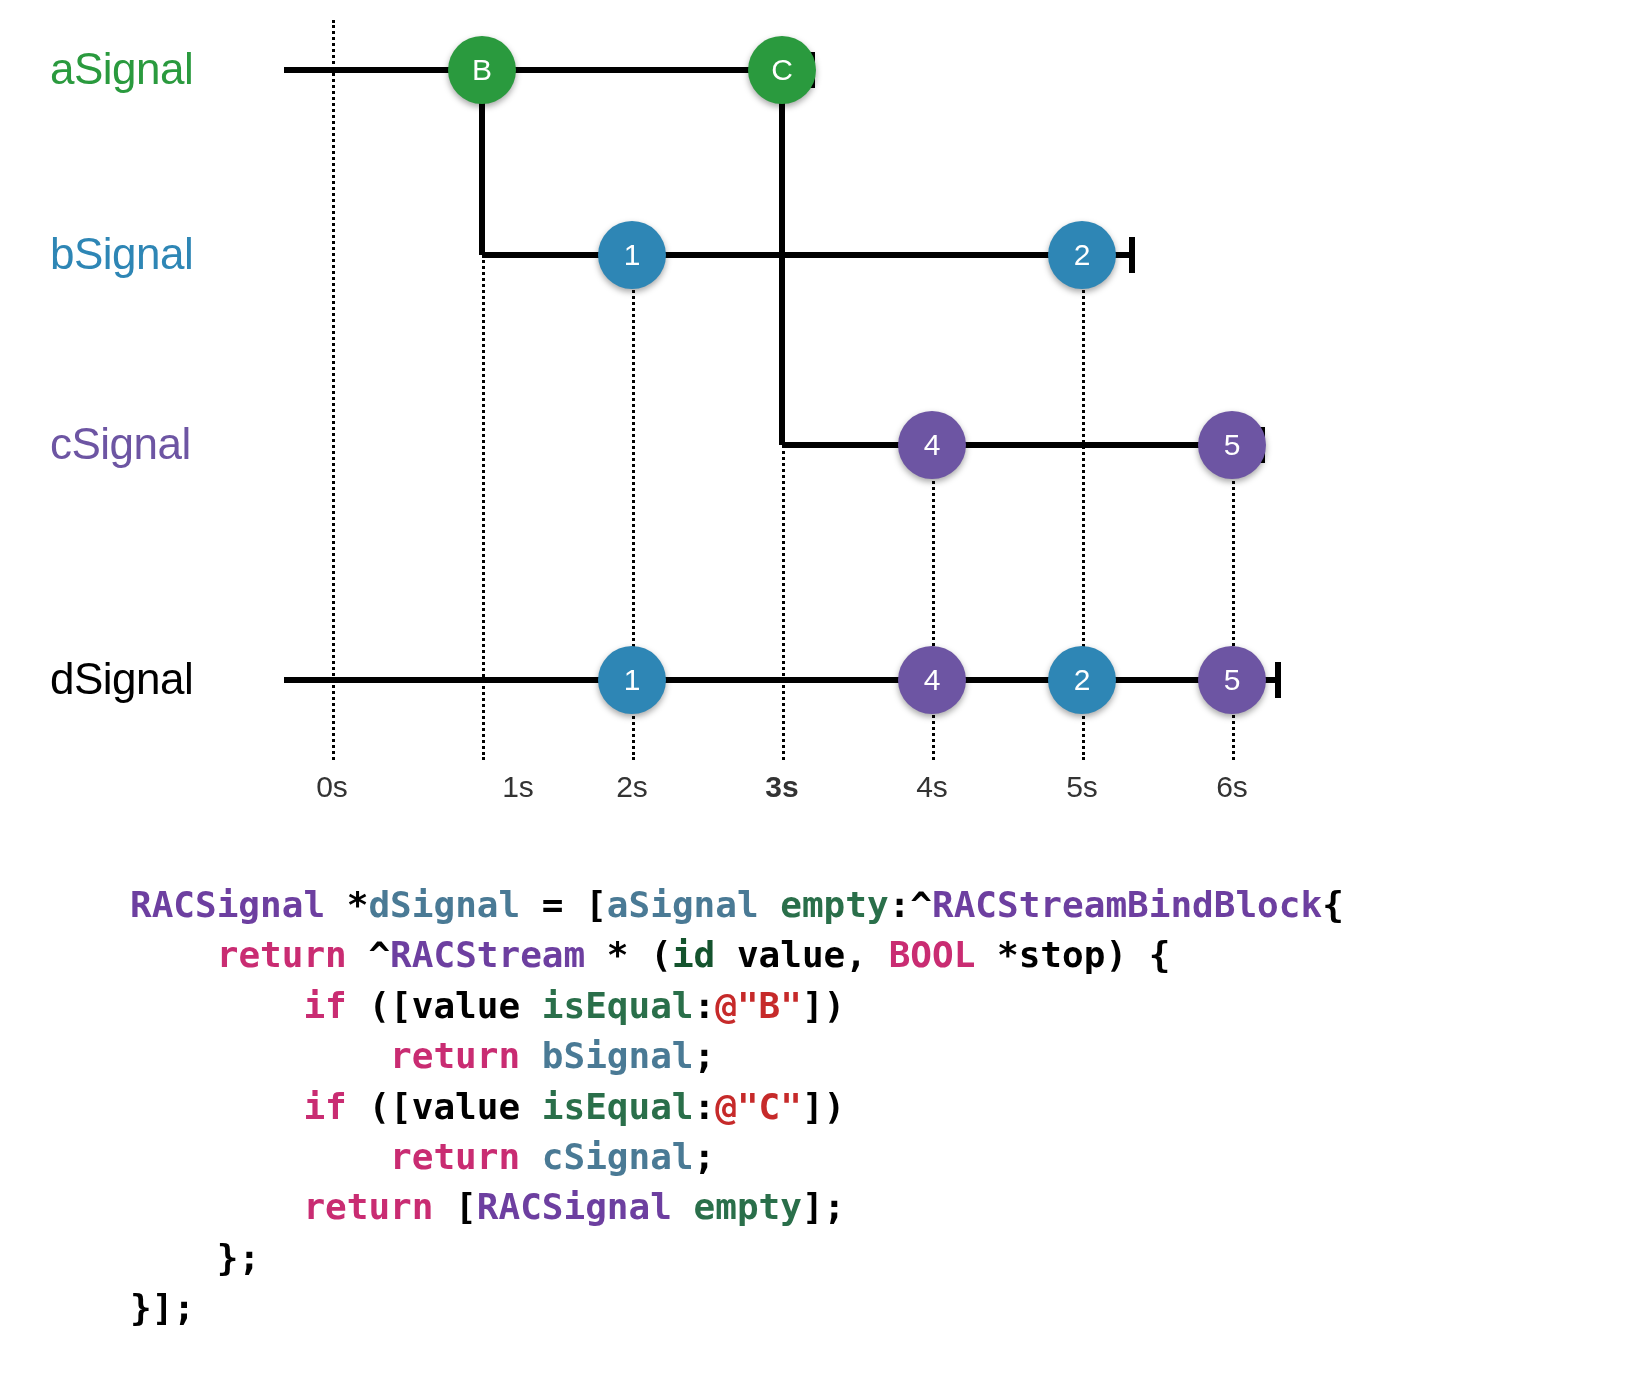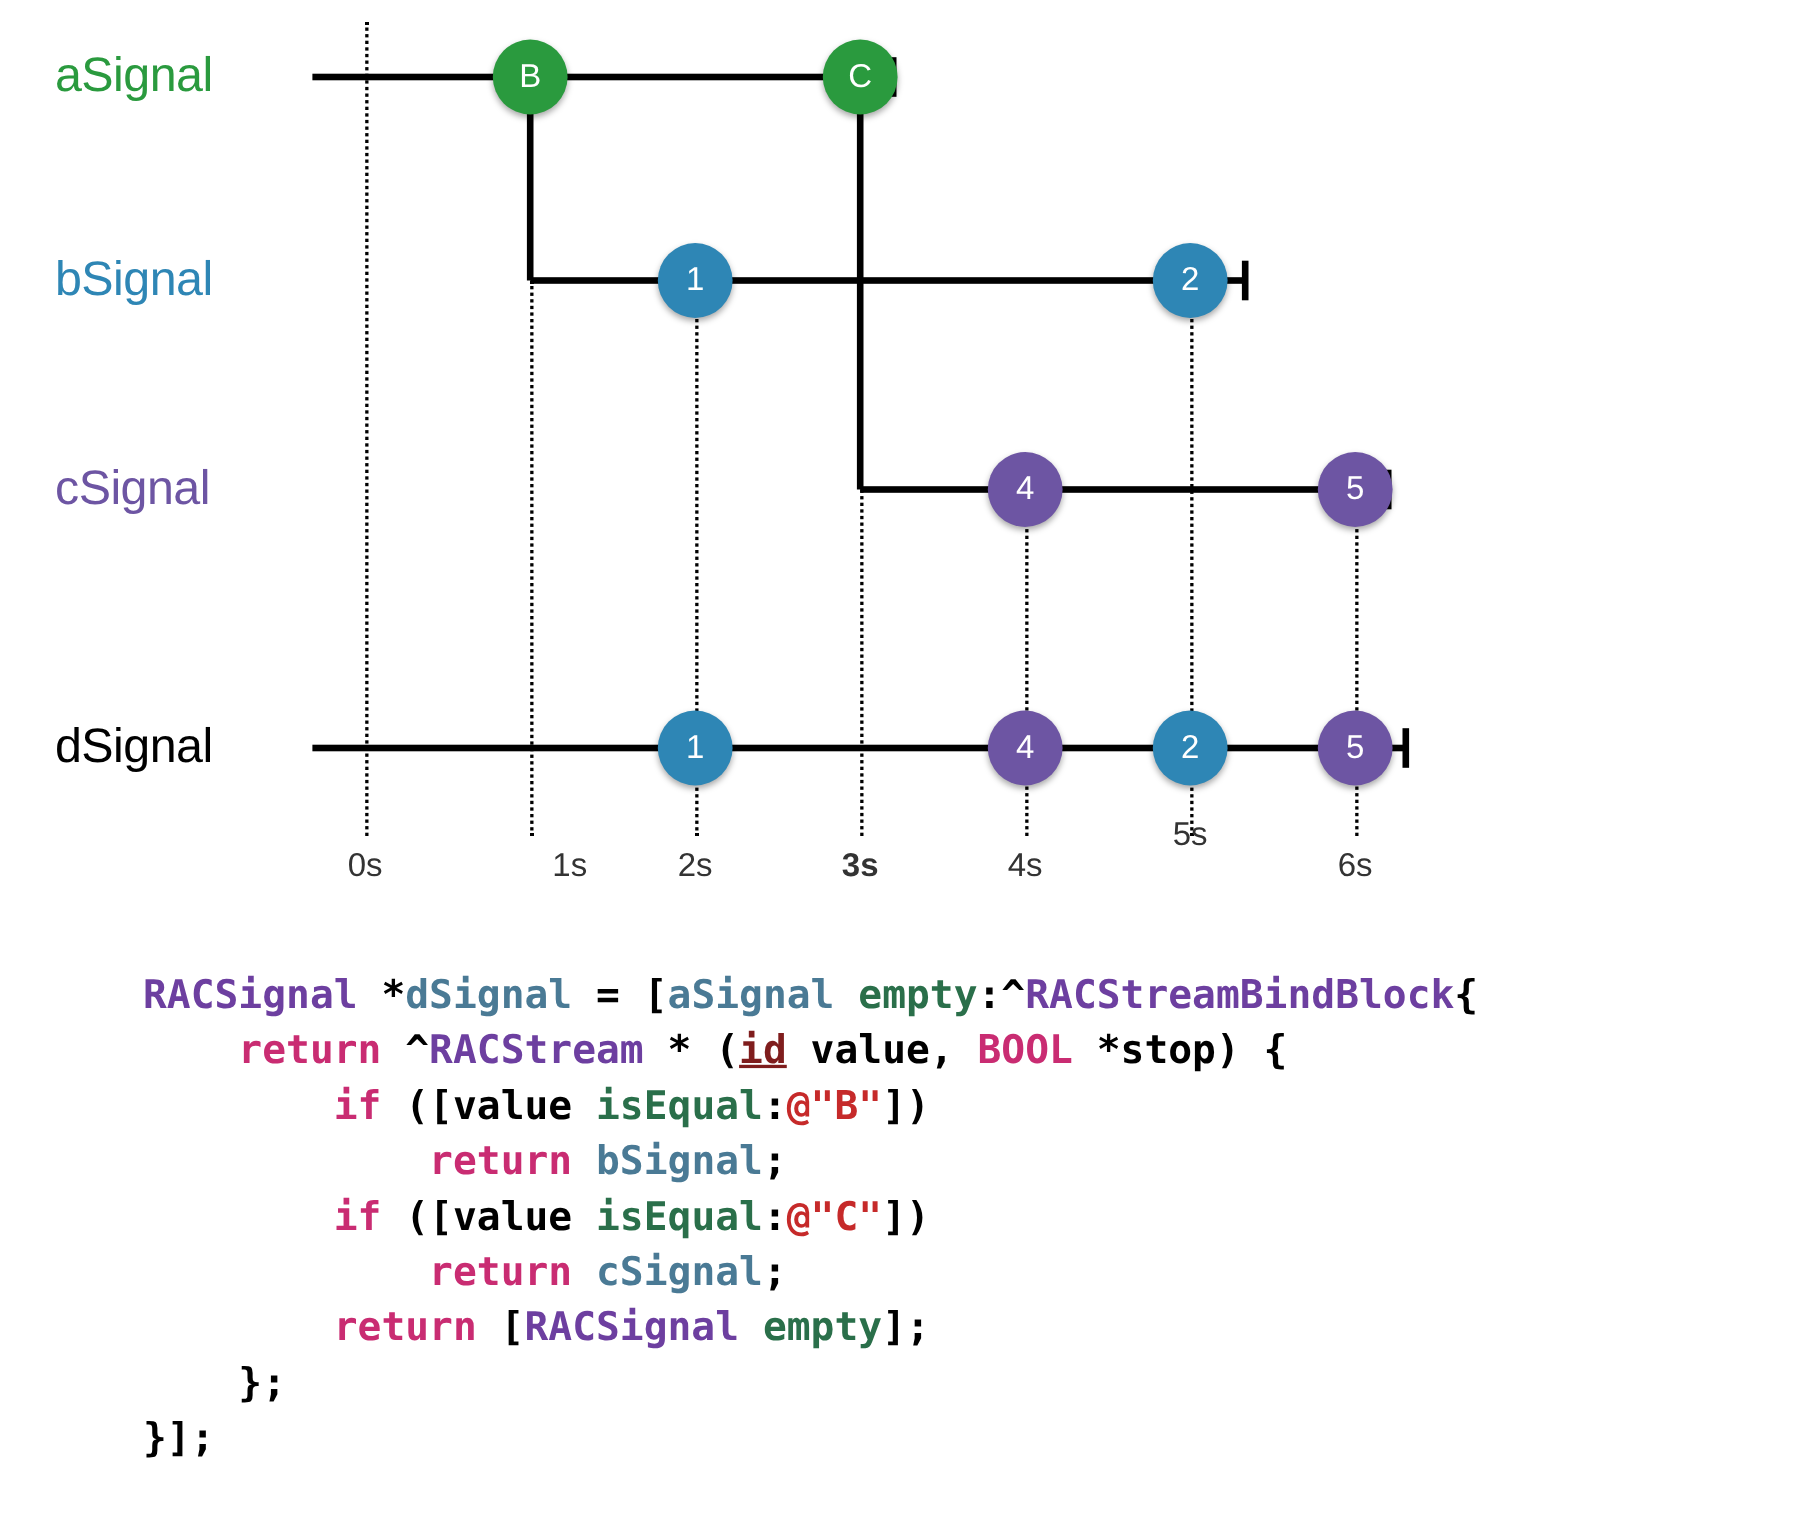--- a/index.html
+++ b/index.html
@@ -74,21 +74,21 @@
     left: 130px;
     font-family: Menlo, Consolas, monospace;
     font-size: 36px;
     line-height: 1.4;
     white-space: pre;
     font-weight: 600;
     color: #000;
   }
   .kw-type { color: #6d3fa0; margin-top: 33px; }
   .kw-return { color: #c92c72; }
-  .kw-id { color: #7f1d1d; text-decoration: underline; }
+  .kw-id { color: #14532d; }
   .kw-if { color: #c92c72; }
   .kw-bool { color: #c92c72; }
   .msg { color: #2a6f4a; }
   .ident { color: #4a7a95; }
   .str { color: #c62a2a; }
   .plain { color: #000; }
 </style>
 </head>
 <body>
 
@@ -141,21 +141,21 @@
   <div class="circle blue" style="left:632px;  top:680px;">1</div>
   <div class="circle purple" style="left:932px;  top:680px;">4</div>
   <div class="circle blue" style="left:1082px; top:680px;">2</div>
   <div class="circle purple" style="left:1232px; top:680px;">5</div>
 
   <div class="time-label" style="left:332px;  top:770px;">0s</div>
   <div class="time-label" style="left:482px;  top:770px;margin-left:36px;">1s</div>
   <div class="time-label" style="left:632px;  top:770px;">2s</div>
   <div class="time-label" style="left:782px;  top:770px;font-weight:bold;">3s</div>
   <div class="time-label" style="left:932px;  top:770px;">4s</div>
-  <div class="time-label" style="left:1082px; top:742px;">5s</div>
+  <div class="time-label" style="left:1082px; top:770px;">5s</div>
   <div class="time-label" style="left:1232px; top:770px;">6s</div>
 
 </div>
 
 <div class="code-area"><span class="kw-type">RACSignal</span><span class="plain"> *</span><span class="ident">dSignal</span><span class="plain"> = [</span><span class="ident">aSignal</span><span class="plain"> </span><span class="msg">empty</span><span class="plain">:^</span><span class="kw-type">RACStreamBindBlock</span><span class="plain">{</span>
     <span class="kw-return">return</span><span class="plain"> ^</span><span class="kw-type">RACStream</span><span class="plain"> * (</span><span class="kw-id">id</span><span class="plain"> value, </span><span class="kw-bool">BOOL</span><span class="plain"> *stop) {</span>
         <span class="kw-if">if</span><span class="plain"> ([value </span><span class="msg">isEqual</span><span class="plain">:</span><span class="str">@"B"</span><span class="plain">])</span>
             <span class="kw-return">return</span><span class="plain"> </span><span class="ident">bSignal</span><span class="plain">;</span>
         <span class="kw-if">if</span><span class="plain"> ([value </span><span class="msg">isEqual</span><span class="plain">:</span><span class="str">@"C"</span><span class="plain">])</span>
             <span class="kw-return">return</span><span class="plain"> </span><span class="ident">cSignal</span><span class="plain">;</span>

